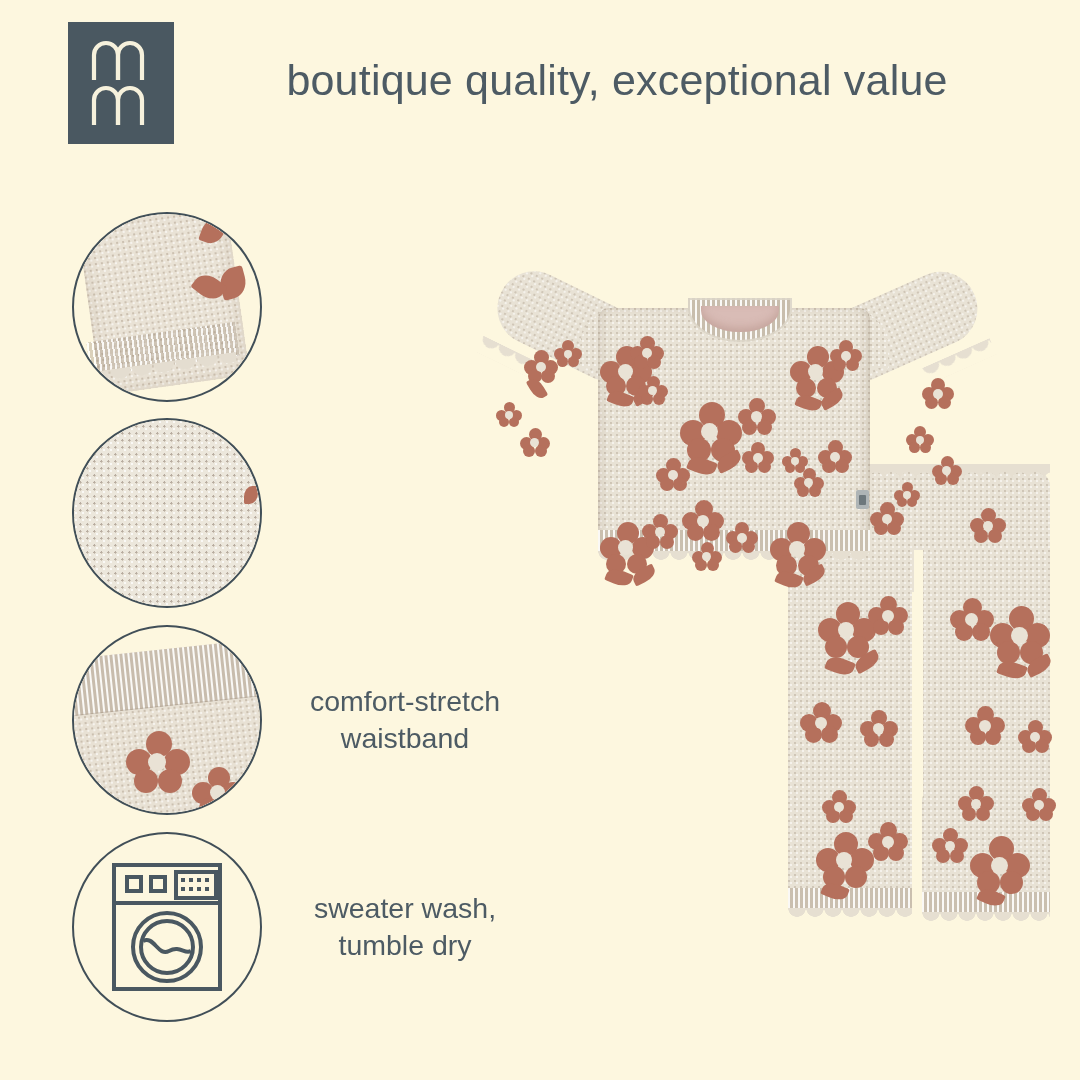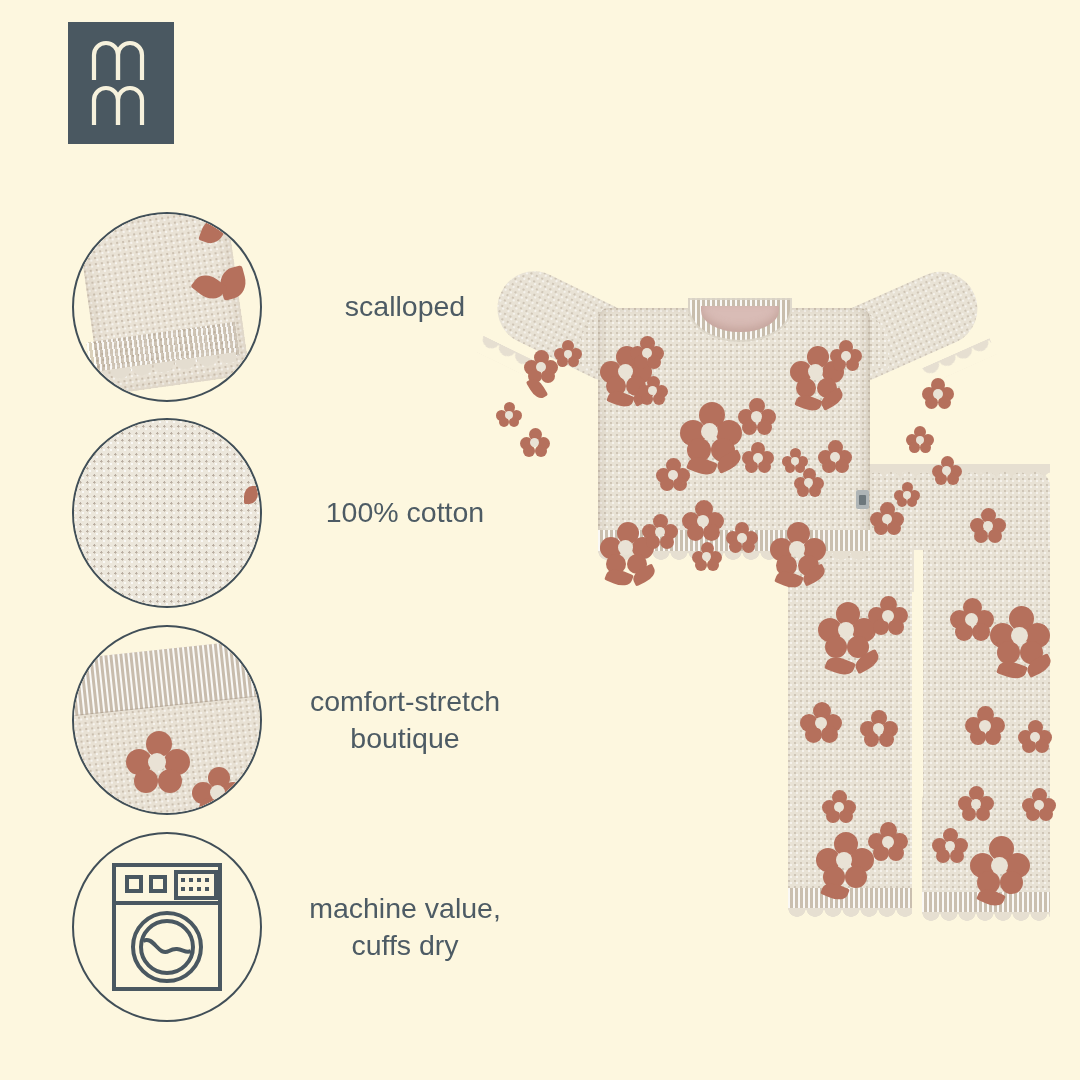--- a/index.html
+++ b/index.html
@@ -356,47 +356,46 @@
     <svg width="66" height="92" viewBox="0 0 66 92" aria-hidden="true">
       <g fill="none" stroke="#f6f1dc" stroke-width="4.2" stroke-linecap="butt">
         <path d="M6 43 V18 a12 12 0 0 1 24 0 V43"></path>
         <path d="M30 43 V18 a12 12 0 0 1 24 0 V43"></path>
         <path d="M6 88 V63 a12 12 0 0 1 24 0 V88"></path>
         <path d="M30 88 V63 a12 12 0 0 1 24 0 V88"></path>
       </g>
     </svg>
   </div>
 
+  <div class="headline">boutique quality, exceptional value</div>
 
   <div class="feature f1">
     <div class="bubble">
       <div class="bubble-inner">
         <div class="b1-fabric"></div>
         <div class="b1-rib"></div>
         <div class="b1-scallop"></div>
         <div class="leafdot" style="left:128px;top:4px;width:22px;height:26px;transform:rotate(20deg);"></div>
         <div class="leafdot" style="left:146px;top:54px;width:26px;height:30px;transform:rotate(-15deg);"></div>
         <div class="leafdot" style="left:120px;top:62px;width:30px;height:22px;transform:rotate(38deg);"></div>
       </div>
     </div>
     <div class="feature-label">
-      <span>scalloped</span>
     </div>
   </div>
 
   <div class="feature f2">
     <div class="bubble">
       <div class="bubble-inner">
         <div class="knit fine"></div>
         <div class="leafdot" style="left:-6px;top:140px;width:18px;height:16px;"></div>
         <div class="leafdot" style="left:170px;top:66px;width:14px;height:18px;"></div>
       </div>
     </div>
     <div class="feature-label">
-      <span>100% cotton</span>
     </div>
   </div>
 
   <div class="feature f3">
     <div class="bubble">
       <div class="bubble-inner">
         <div class="b3-body"></div>
         <div class="b3-band"></div>
         <div class="flower" style="left:52px;top:104px;width:64px;height:64px;">
           <i style="left:20px;top:0;width:26px;height:26px;"></i>
@@ -411,21 +410,21 @@
           <i style="left:0;top:15px;width:22px;height:22px;"></i>
           <i style="left:30px;top:15px;width:22px;height:22px;"></i>
           <i style="left:7px;top:31px;width:20px;height:20px;"></i>
           <i style="left:26px;top:31px;width:20px;height:20px;"></i>
           <div class="core" style="left:18px;top:18px;width:15px;height:15px;"></div>
         </div>
       </div>
     </div>
     <div class="feature-label">
       <span>comfort-stretch</span>
-      <span>boutique</span>
+      <span>waistband</span>
     </div>
   </div>
 
   <div class="feature f4">
     <div class="bubble">
       <div class="washer-wrap">
         <svg width="118" height="132" viewBox="0 0 118 132" aria-hidden="true">
           <g fill="none" stroke="#4a5861" stroke-width="4">
             <rect x="6" y="4" width="106" height="124"></rect>
             <line x1="6" y1="42" x2="112" y2="42"></line>
@@ -443,22 +442,22 @@
               <rect x="97" y="17" width="4" height="4"></rect>
             <rect x="73" y="26" width="4" height="4"></rect>
               <rect x="81" y="26" width="4" height="4"></rect>
             <rect x="89" y="26" width="4" height="4"></rect>
               <rect x="97" y="26" width="4" height="4"></rect>
           </g>
         </svg>
       </div>
     </div>
     <div class="feature-label">
-      <span>machine value,</span>
-      <span>cuffs dry</span>
+      <span>sweater wash,</span>
+      <span>tumble dry</span>
     </div>
   </div>
 
   <div class="product">
 
     <div>
       <div class="garment pt-hip" style="position:absolute;"></div>
       <div class="garment pt-leg-l" style="position:absolute;"></div>
       <div class="garment pt-leg-r" style="position:absolute;"></div>
       <div class="crotch-seam"></div>

